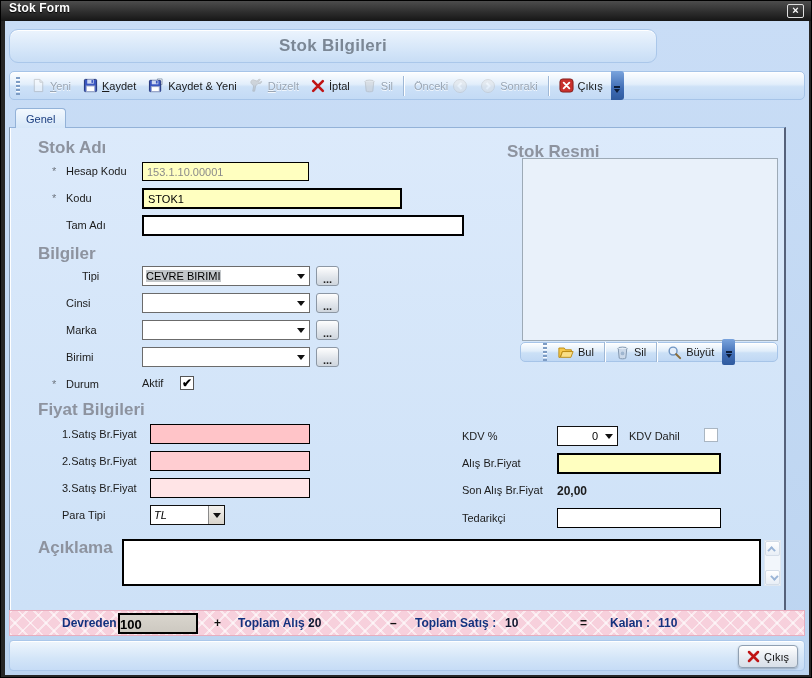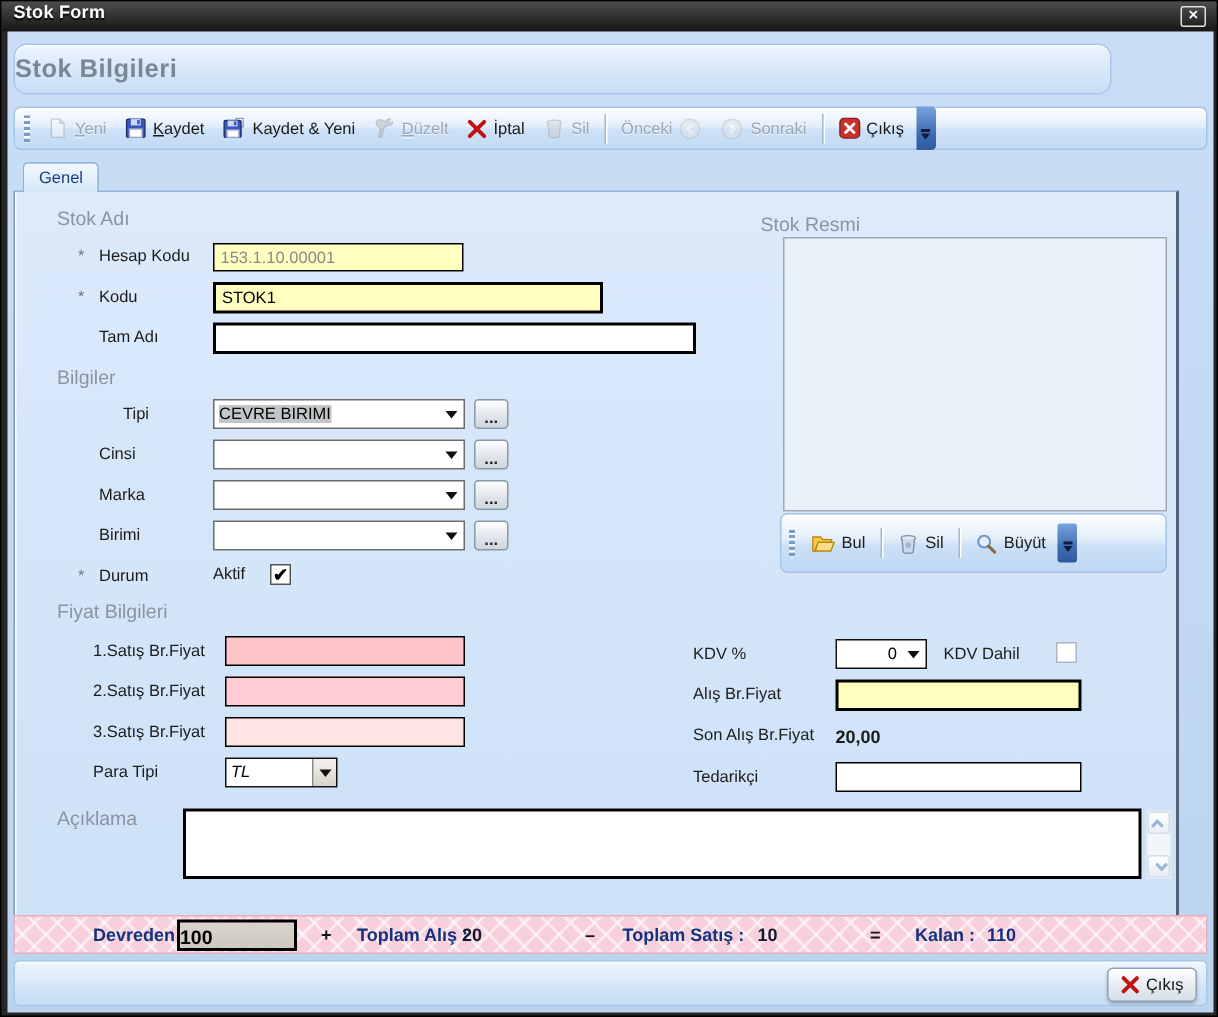--- a/index.html
+++ b/index.html
@@ -10,23 +10,23 @@
   .titlebar{position:absolute;left:0;top:0;width:100%;height:20px;
     background:linear-gradient(#4d4d4d,#2e2e2e 55%,#161616);display:flex;align-items:flex-start;padding:0 8px;}
   .title-text{color:#fff;font-size:12px;font-weight:bold;letter-spacing:.2px;text-shadow:0 1px 1px #000;}
   .close-btn{position:absolute;right:7px;top:3px;width:17px;height:14px;background:linear-gradient(#4a4a4a,#222);
     border:1px solid #e0e0e0;border-radius:2px;color:#fff;font-size:11px;font-weight:bold;line-height:11px;
     text-align:center;cursor:pointer;}
 
   .content{position:absolute;left:4px;top:20px;width:804px;height:654px;
     background:linear-gradient(#c9ddf6,#bcd4f0);overflow:hidden;}
 
-  .header-panel{position:absolute;left:4px;top:8px;width:732px;height:34px;border-radius:9px;
+  .header-panel{position:absolute;left:4px;top:8px;width:648px;height:34px;border-radius:9px;
     background:linear-gradient(#ecf4fd,#d2e4f8 70%,#c8ddf5);border:1px solid #aac7ea;
-    box-shadow:inset 0 1px 0 #fff;display:flex;align-items:center;}
+    box-shadow:inset 0 1px 0 #fff;display:flex;align-items:center;justify-content:center;}
   .header-title{font-size:17px;font-weight:bold;color:#7b8795;letter-spacing:.3px;}
 
   
   .toolbar{position:absolute;left:4px;top:50px;width:796px;height:29px;border-radius:5px;
     background:linear-gradient(#fdfeff,#e2eefb 45%,#cde1f7 55%,#c3daf5);border:1px solid #a6c4e8;
     box-shadow:inset 0 1px 0 #fff;display:flex;align-items:center;padding:0 4px;}
   .grip{width:4px;height:18px;margin:0 5px 0 2px;
     background-image:repeating-linear-gradient(to bottom,#7d9cc4 0 2px,rgba(255,255,255,.9) 2px 3px,transparent 3px 4px);}
   .tbtn{display:flex;align-items:center;gap:4px;padding:3px 6px;border-radius:3px;cursor:pointer;
     font-size:11px;color:#1a1a1a;white-space:nowrap;}
@@ -41,21 +41,21 @@
   .overflow .tri{width:0;height:0;border:3px solid transparent;border-top:4px solid #0c1d3a;}
 
   
   .tab{position:absolute;left:10px;top:87px;height:20px;padding:0 10px;border:1px solid #93b2d8;border-bottom:none;
     border-radius:4px 4px 0 0;background:linear-gradient(#f2f8fe,#d6e7f9);display:flex;align-items:center;
     font-size:11px;color:#1b3e80;z-index:2;}
   .tabpage{position:absolute;left:4px;top:106px;width:777px;height:483px;
     background:linear-gradient(#dceafb,#cde1f7);border-top:1px solid #93b2d8;
     border-right:2px solid #55617a;border-left:1px solid #8296ae;box-shadow:inset 1px 0 0 #fff;}
 
-  .section-title{position:absolute;font-size:13px;font-weight:normal;color:#8d939f;}
+  .section-title{position:absolute;font-size:17px;font-weight:bold;color:#8d939f;}
   .flabel{position:absolute;font-size:11px;color:#1b1b1b;}
   .req{position:absolute;font-size:11px;color:#6f7680;}
   .tfield{position:absolute;font-size:11px;padding:1px 4px;border:1px solid #000;background:#fff;
     font-family:"Liberation Sans",sans-serif;outline:none;}
   .yellow{background:#ffffc0;}
   .graytext{color:#8a8a8a;}
   .bold-border{border-width:2px;}
   .pink1{background:#ffc4c8;}
   .pink2{background:#ffcdd1;}
   .pink3{background:#ffe4e6;}
@@ -70,23 +70,23 @@
   .dots-btn{position:absolute;width:23px;height:20px;border:1px solid #8c97a4;border-radius:3px;
     background:linear-gradient(#fefefe,#dfe4ea 60%,#cfd6de);font-size:11px;font-weight:bold;color:#222;
     display:flex;align-items:flex-end;justify-content:center;padding-bottom:4px;cursor:pointer;line-height:4px;}
 
   .checkbox{position:absolute;width:14px;height:14px;background:#fff;border:1px solid #555;
     display:flex;align-items:center;justify-content:center;font-size:12px;font-weight:bold;color:#000;line-height:12px;cursor:pointer;}
   .checkbox.light{border-color:#aab6c2;}
 
   
   .picbox{position:absolute;left:512px;top:30px;width:256px;height:183px;background:#e9f1fa;border:1px solid #9daab6;}
-  .img-toolbar{position:absolute;left:510px;top:214px;width:258px;height:40px;border-radius:5px;
+  .img-toolbar{position:absolute;left:510px;top:214px;width:258px;height:20px;border-radius:5px;
     background:linear-gradient(#fdfeff,#e0edfa 45%,#cbe0f6 55%,#c0d8f4);border:1px solid #a6c4e8;
-    box-shadow:inset 0 1px 0 #fff;display:flex;align-items:center;padding:0 3px;}
+    box-shadow:inset 0 1px 0 #fff;display:flex;align-items:center;padding:0 20px;}
   .img-toolbar .overflow{height:26px;border-radius:2px;}
 
   
   .scrollcol{position:absolute;left:754px;top:412px;width:17px;height:46px;background:#f2f6fb;border:1px solid #dfe7f0;
     display:flex;flex-direction:column;justify-content:space-between;}
   .sbtn{width:15px;height:15px;background:linear-gradient(#fff,#e8eef6);border:1px solid #d4dde8;border-radius:2px;
     display:flex;align-items:center;justify-content:center;cursor:pointer;}
   .chev{width:6px;height:6px;border-left:2px solid #9ab4d6;border-top:2px solid #9ab4d6;}
   .chev.up{transform:rotate(45deg) translateY(2px);}
   .chev.down{transform:rotate(225deg) translateY(2px);}

